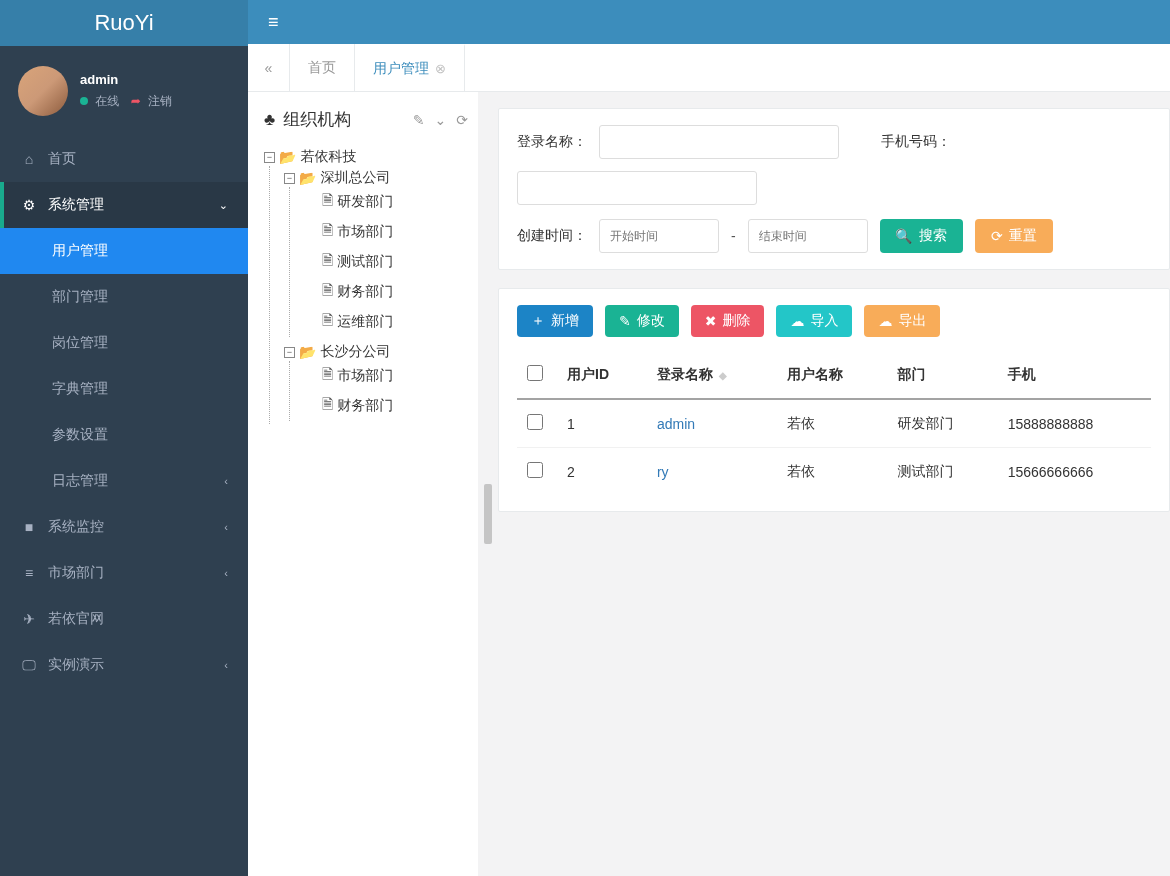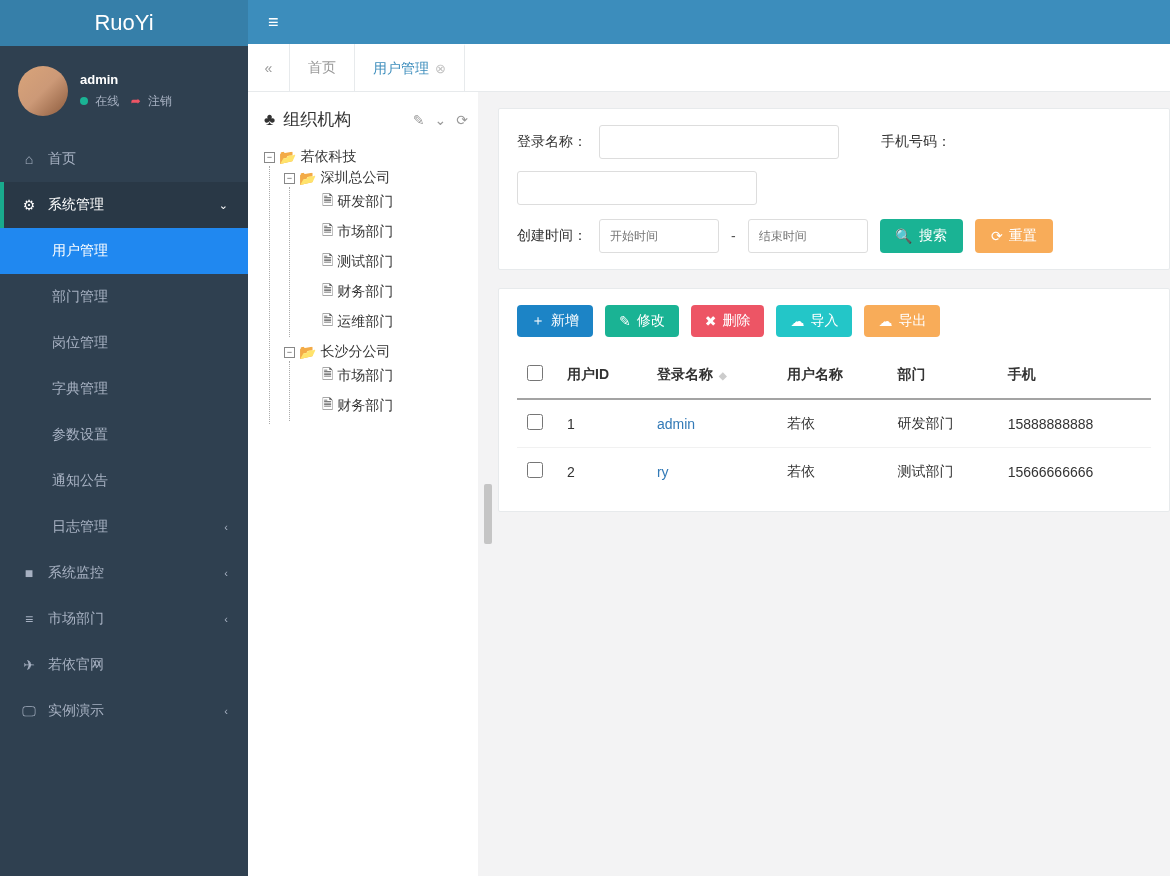--- a/index.html
+++ b/index.html
@@ -119,23 +119,20 @@
           <span>部门管理</span>
         </li>
       <li class="nav-item level2">
           <span>岗位管理</span>
         </li>
       <li class="nav-item level2">
           <span>字典管理</span>
         </li>
       <li class="nav-item level2">
           <span>参数设置</span>
-        </li>
-      <li class="nav-item level2">
-          <span>通知公告</span>
         </li>
       <li class="nav-item level2">
         <span>日志管理</span>
         <span class="nav-chevron">‹</span>
       </li>
       <li class="nav-item">
         <span class="nav-icon">■</span>
         <span>系统监控</span>
         <span class="nav-chevron">‹</span>
       </li>

